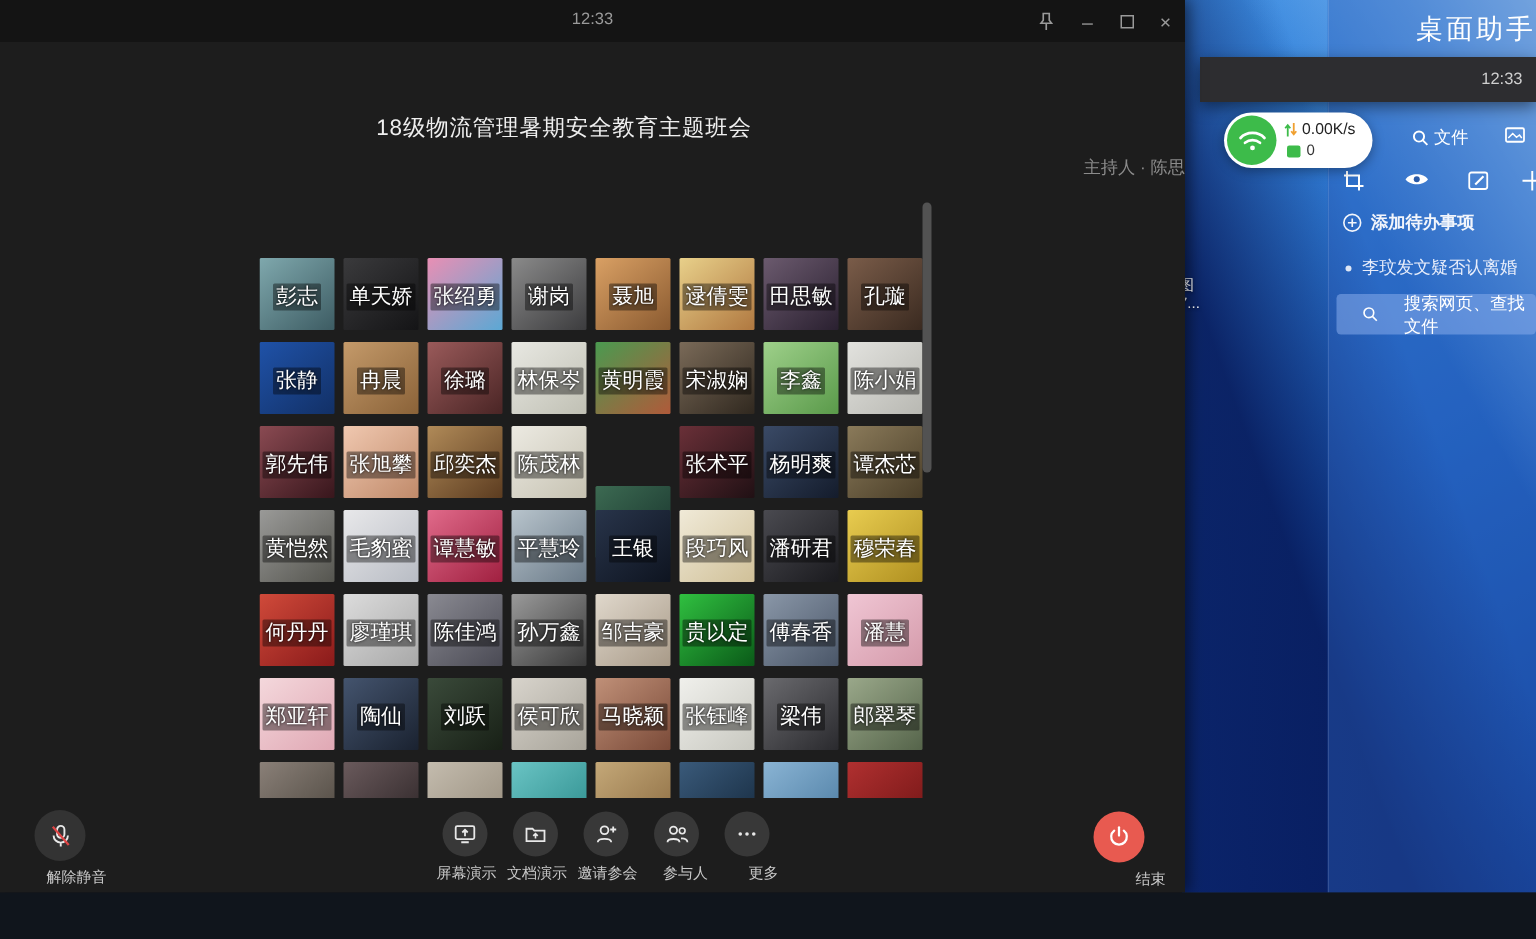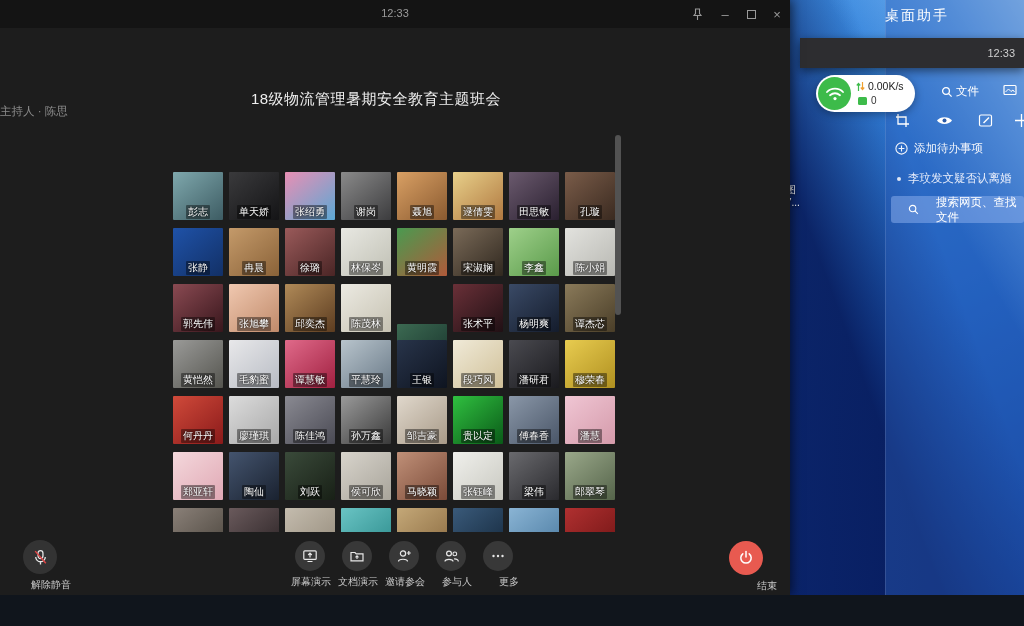--- a/index.html
+++ b/index.html
@@ -18,28 +18,28 @@
   
   .mwin { position:absolute; left:0; top:0; width:790px; height:595px; background:#1d1d1d;
     box-shadow:2px 0 10px rgba(0,0,0,.55); }
   .titlebar { position:absolute; left:0; top:0; width:790px; height:28px; background:#141414; }
   .tb-time { position:absolute; left:0; top:7px; width:790px; text-align:center; color:#9a9a9a; font-size:11px; }
   .winctl { position:absolute; top:5px; width:18px; height:18px; display:flex; align-items:center; justify-content:center;
     color:#9a9a9a; font-size:13px; cursor:default; }
   .ctl-pin{left:688px;} .ctl-min{left:716px;} .ctl-max{left:742px;} .ctl-close{left:768px;}
   .maxbox { width:9px; height:9px; border:1px solid #9a9a9a; display:inline-block; }
 
-  .mtitle { position:absolute; left:0; top:76px; width:752px; text-align:center; color:#efefef; font-size:15px; letter-spacing:.5px;margin-top:14px; }
-  .mhost  { position:absolute; left:0; top:104px; width:790px; text-align:left; color:#8b8b8b; font-size:11.5px; }
+  .mtitle { position:absolute; left:0; top:76px; width:752px; text-align:center; color:#efefef; font-size:15px; letter-spacing:.5px; }
+  .mhost  { position:absolute; left:0; top:104px; width:790px; text-align:right; color:#8b8b8b; font-size:11.5px; }
 
   .grid { position:absolute; left:173px; top:172px; width:448px; height:360px; overflow:hidden;
     display:grid; grid-template-columns:repeat(8,50px); grid-auto-rows:48px; column-gap:6px; row-gap:8px; }
   .tile { position:relative; width:50px; height:48px; border-radius:1px; overflow:hidden; }
-  .pname { position:absolute; left:50%; bottom:1px; transform:translateX(-50%); max-width:48px; white-space:nowrap;
-    font-size:10px; color:#fff; background:rgba(0,0,0,.40); padding:0 2px; border-radius:1px;
+  .pname { position:absolute; left:50%; bottom:13px; transform:translateX(-50%); max-width:48px; white-space:nowrap;
+    font-size:14px; color:#fff; background:rgba(0,0,0,.40); padding:0 2px; border-radius:1px;
     text-shadow:0 0 2px #000; }
   .vscroll { position:absolute; left:615px; top:135px; width:6px; height:180px; background:#525252; border-radius:3px; }
 
   
   .roundbtn { width:30px; height:30px; border-radius:50%; background:#383838; display:flex; align-items:center; justify-content:center; margin:0 auto; }
   .btn-label { margin-top:4px; font-size:10px; color:#c9c9c9; text-align:right; white-space:nowrap; }
   .mutebtn { position:absolute; left:9px; top:540px; width:62px; text-align:center; }
   .mutebtn .roundbtn { width:34px; height:34px; }
   .centerbar { position:absolute; left:289px; top:541px; display:flex; gap:5px; }
   .cbtn { width:42px; }
@@ -57,25 +57,25 @@
     box-shadow:0 2px 8px rgba(0,0,0,.35); }
   .netball { position:absolute; left:2px; top:2px; width:33px; height:33px; border-radius:50%; background:#3dbb4a;
     display:flex; align-items:center; justify-content:center; }
   .netrow1 { position:absolute; left:40px; top:5px; display:flex; align-items:center; gap:3px; }
   .netrow2 { position:absolute; left:42px; top:20px; display:flex; align-items:center; gap:4px; }
   .netspeed { font-size:10.5px; color:#222; }
   .netcount { font-size:10px; color:#333; }
   .foldicon { width:9px; height:8px; background:#3dbb4a; border-radius:1.5px; }
 
   
-  .assist-header { position:absolute; left:885px; top:7px; width:139px; text-align:left; color:#fff; font-size:14px; letter-spacing:2px;font-family:Liberation Mono, monospace; }
+  .assist-header { position:absolute; left:885px; top:7px; width:139px; text-align:right; color:#fff; font-size:18px; letter-spacing:2px;font-family:Liberation Mono, monospace; }
   .arow-file { position:absolute; left:941px; top:84px; display:flex; align-items:center; gap:3px; color:#fff; font-size:11.5px; }
   .arow-shot { position:absolute; left:1003px; top:84px; display:flex; align-items:center; gap:3px; color:#fff; font-size:11.5px; }
   .tool-ic { position:absolute; top:113px; color:#fff; }
-  .todo-row { position:absolute; left:895px; top:141px; display:flex; align-items:center; gap:6px; color:#f2f5fb; font-size:11.5px; }
+  .todo-row { position:absolute; left:895px; top:141px; display:flex; align-items:center; gap:6px; color:#f2f5fb; font-size:11.5px;font-weight:bold; }
   .news-row { position:absolute; left:897px; top:171px; display:flex; align-items:center; gap:7px; color:#e9eefb; font-size:11.5px; }
   .bullet { width:4px; height:4px; border-radius:50%; background:#dfe7f5; }
   .asearch { position:absolute; left:891px; top:196px; width:133px; height:27px; background:rgba(135,172,235,.55);
     border-radius:3px; display:flex; align-items:center; gap:17px; padding-left:17px; color:#fff; font-size:11.5px; }
   .desk-frag { position:absolute; color:#fff; font-size:10px; text-shadow:0 1px 2px rgba(0,0,0,.6); }
 
   
   .taskbar { position:absolute; left:0; top:595px; width:1024px; height:31px; background:#10151c; }
 </style>
 </head>

